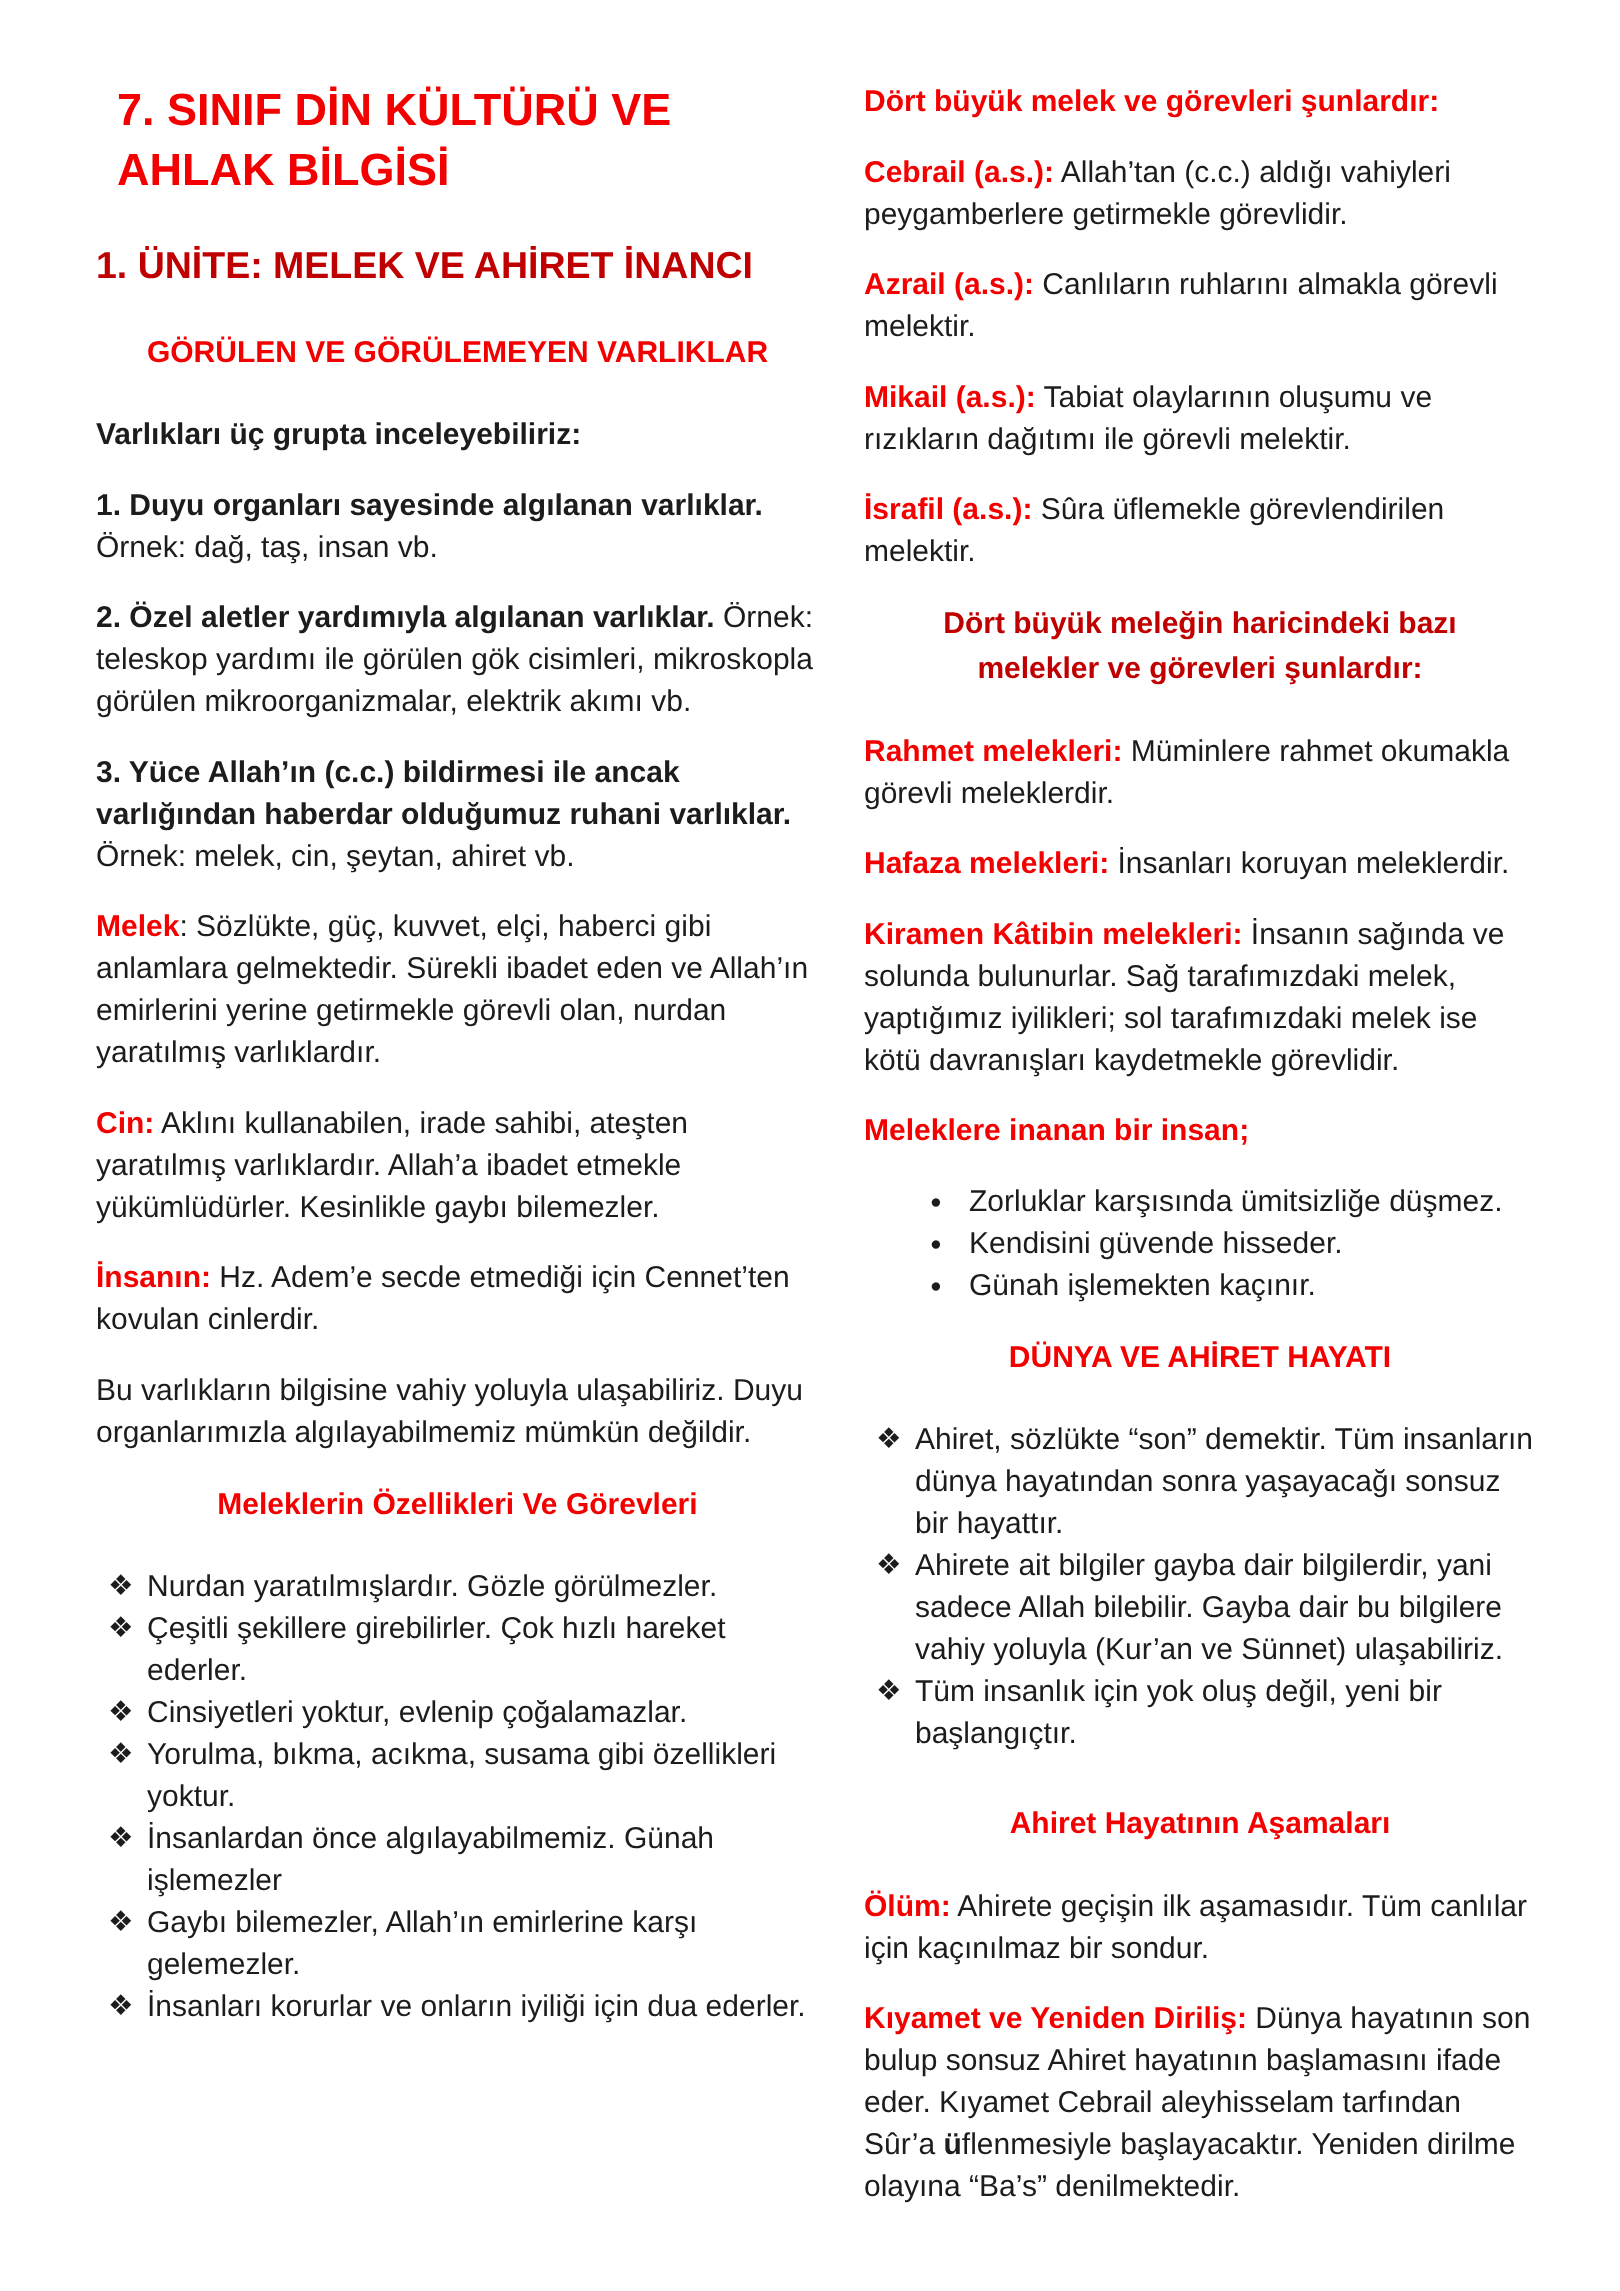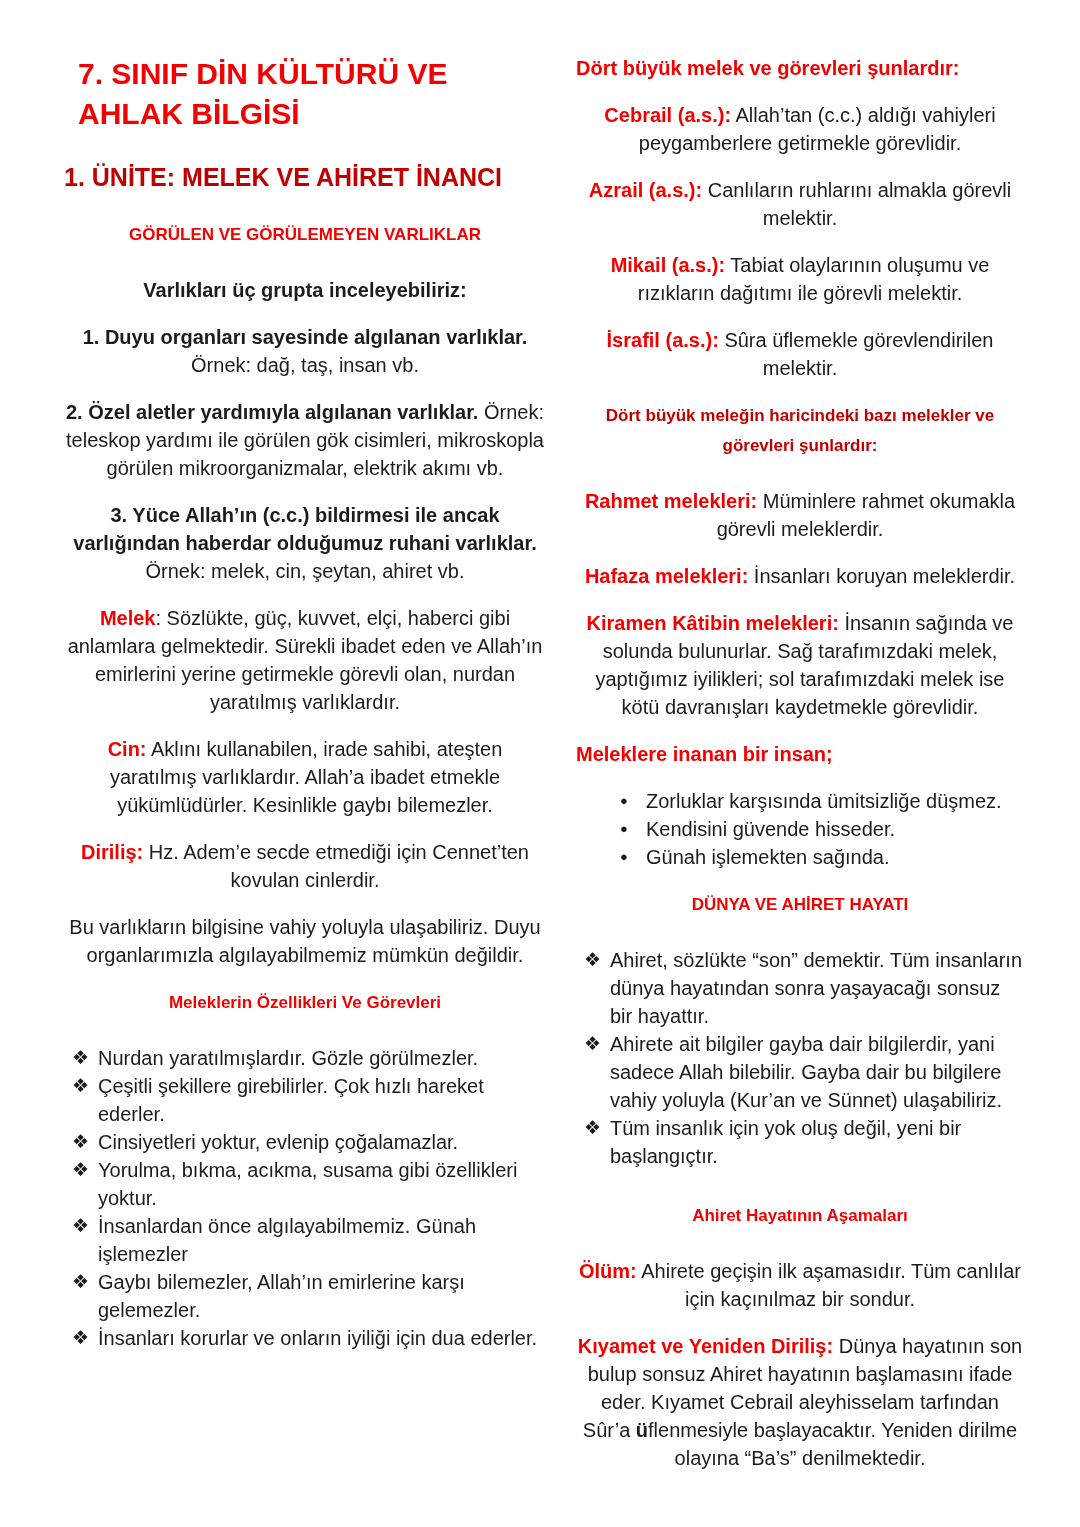--- a/index.html
+++ b/index.html
@@ -4,31 +4,31 @@
 <style>
   html,body{margin:0;padding:0;}
   body{
     width:1080px;height:1527px;overflow:hidden;background:#ffffff;
     font-family:"Liberation Sans","DejaVu Sans",sans-serif;
     color:#1c1c1c;font-size:20px;line-height:28px;
   }
   .page{display:flex;padding:54px 56px 0 64px;box-sizing:border-box;width:1080px;}
   .col-left{width:482px;margin-right:30px;flex:0 0 auto;}
   .col-right{width:448px;flex:0 0 auto;}
-  p{margin:0 0 19px 0;text-align:center;}
+  p{margin:0 0 19px 0;}
   .doc-title{
     color:#f30000;font-weight:bold;font-size:30px;line-height:40px;
     margin:0 14px 26px 14px;
   }
   .unit-heading{
     color:#c00000;font-weight:bold;font-size:25px;line-height:34px;
     margin:0 0 26px 0;
   }
   .sec-center{
-    color:#f30000;font-weight:bold;font-size:17px;line-height:30px;
+    color:#f30000;font-weight:bold;font-size:20px;line-height:30px;
     text-align:center;margin:6px 10px 26px 10px;
   }
   .sec-center.dark{color:#c00000;}
   .sec-left{
     color:#f30000;font-weight:bold;font-size:20px;line-height:28px;
     margin:4px 0 19px 0;
   }
   .lead{font-weight:bold;}
   .lead.red{color:#f30000;}
   .bold-black{font-weight:bold;}
@@ -55,21 +55,21 @@
     <p><span class="lead">1. Duyu organları sayesinde algılanan varlıklar.</span><span> Örnek: dağ, taş, insan vb.</span></p>
 
     <p><span class="lead">2. Özel aletler yardımıyla algılanan varlıklar.</span><span> Örnek: teleskop yardımı ile görülen gök cisimleri, mikroskopla görülen mikroorganizmalar, elektrik akımı vb.</span></p>
 
     <p><span class="lead">3. Yüce Allah’ın (c.c.) bildirmesi ile ancak varlığından haberdar olduğumuz ruhani varlıklar.</span><span> Örnek: melek, cin, şeytan, ahiret vb.</span></p>
 
     <p><span class="lead red">Melek</span><span>: Sözlükte, güç, kuvvet, elçi, haberci gibi anlamlara gelmektedir. Sürekli ibadet eden ve Allah’ın emirlerini yerine getirmekle görevli olan, nurdan yaratılmış varlıklardır.</span></p>
 
     <p><span class="lead red">Cin:</span><span> Aklını kullanabilen, irade sahibi, ateşten yaratılmış varlıklardır. Allah’a ibadet etmekle yükümlüdürler. Kesinlikle gaybı bilemezler.</span></p>
 
-    <p><span class="lead red">Diriliş:</span><span> Hz. Adem’e secde etmediği için Cennet’ten kovulan cinlerdir.</span></p>
+    <p><span class="lead red">İnsanın:</span><span> Hz. Adem’e secde etmediği için Cennet’ten kovulan cinlerdir.</span></p>
 
     <p>Bu varlıkların bilgisine vahiy yoluyla ulaşabiliriz. Duyu organlarımızla algılayabilmemiz mümkün değildir.</p>
 
     <div class="sec-center">Meleklerin Özellikleri Ve Görevleri</div>
 
     <ul class="list">
       <li>
           <span class="bullet diamond">❖</span>
           <span class="li-text">Nurdan yaratılmışlardır. Gözle görülmezler.</span>
         </li>
@@ -126,21 +126,21 @@
       <li>
           <span class="bullet dot">●</span>
           <span class="li-text">Zorluklar karşısında ümitsizliğe düşmez.</span>
         </li>
       <li>
           <span class="bullet dot">●</span>
           <span class="li-text">Kendisini güvende hisseder.</span>
         </li>
       <li>
           <span class="bullet dot">●</span>
-          <span class="li-text">Günah işlemekten sağında.</span>
+          <span class="li-text">Günah işlemekten kaçınır.</span>
         </li>
     </ul>
 
     <div class="sec-center" style="margin-top:14px;">DÜNYA VE AHİRET HAYATI</div>
 
     <ul class="list">
       <li>
           <span class="bullet diamond">❖</span>
           <span class="li-text">Ahiret, sözlükte “son” demektir. Tüm insanların dünya hayatından sonra yaşayacağı sonsuz bir hayattır.</span>
         </li>

